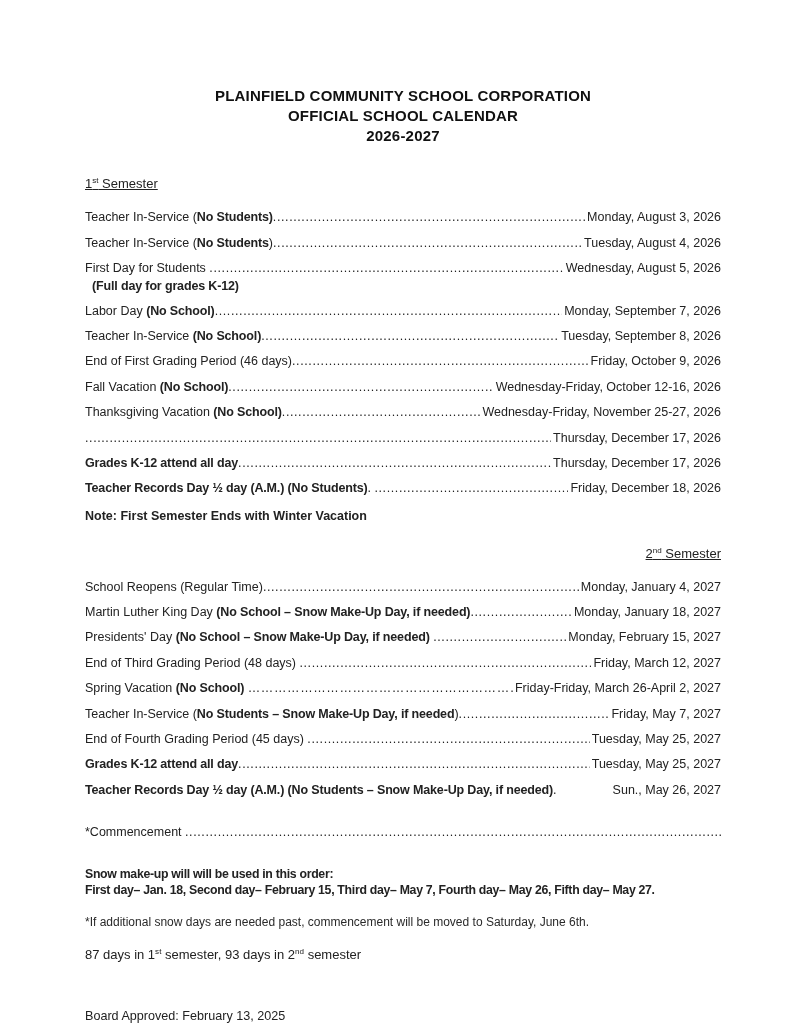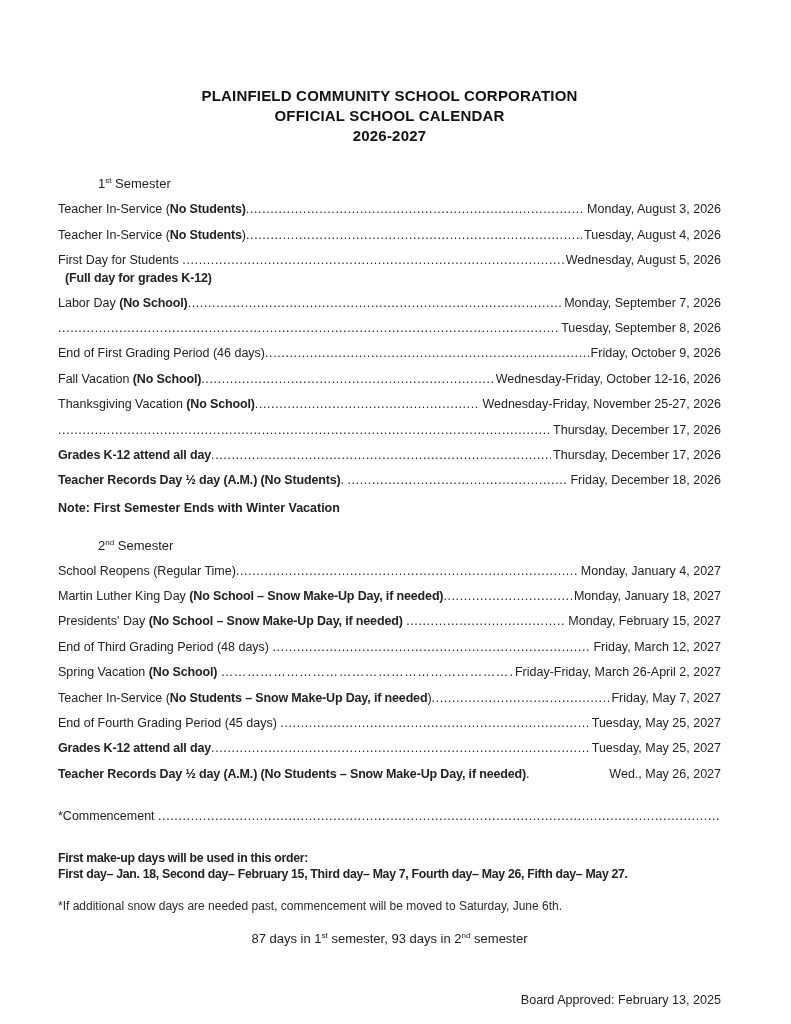--- a/index.html
+++ b/index.html
@@ -1,44 +1,44 @@
 <!DOCTYPE html>
 <html><head>
 <meta charset="utf-8">
 <style>
   html,body{margin:0;padding:0;background:#ffffff;}
   .page{
     position:relative;
     width:791px;height:1024px;
     box-sizing:border-box;
     background:#ffffff;
-    padding:86px 70px 0 58px;
+    padding:86px 70px 0 85px;
     font-family:"Liberation Sans",sans-serif;
     font-size:12.5px;
     color:#222222;
     overflow:hidden;
   }
   .title{text-align:center;font-weight:700;font-size:15px;line-height:20px;letter-spacing:.2px;color:#111;}
   .sem-heading{margin-top:26px;font-size:13px;font-weight:400;line-height:18px;}
-  .sem-heading .u{margin-left:40px;}
-  .rows{margin-top:4px;}
+  .sem-heading .u{text-decoration:underline;}
+  .rows{margin-top:12px;}
   .row{display:flex;align-items:baseline;line-height:25.4px;}
   .row .label{white-space:pre;flex:0 0 auto;}
   .row .dots{flex:1 1 auto;min-width:0;overflow:hidden;white-space:nowrap;letter-spacing:.6px;}
   .row .date{white-space:pre;flex:0 0 auto;padding-left:2px;}
   .b{font-weight:700;letter-spacing:-.15px;}
   .sup{vertical-align:super;font-size:.62em;}
   .subline{line-height:16px;margin:-4px 0 5px;padding-left:7px;font-weight:700;white-space:pre;}
   .note{font-weight:700;line-height:25px;margin-top:2px;}
-  .sem2-heading{margin-top:8px;}
+  .sem2-heading{margin-top:8px;text-align:right;}
   .commencement .rows{margin-top:17px;}
   .snow{margin-top:20px;font-weight:700;font-size:12.3px;line-height:16.5px;letter-spacing:-.3px;white-space:nowrap;}
   .footnote{margin-top:16px;font-size:12px;line-height:14px;color:#2a2a2a;}
-  .day-counts{margin-top:15px;text-align:center;font-size:13px;line-height:16px;}
-  .board{margin-top:45px;text-align:right;font-size:12.6px;line-height:16px;}
+  .day-counts{margin-top:15px;text-align:left;font-size:13px;line-height:16px;}
+  .board{margin-top:45px;font-size:12.6px;line-height:16px;}
 </style>
 </head>
 <body>
 
 <div class="page">
 
   <header class="title">
     <div>PLAINFIELD COMMUNITY SCHOOL CORPORATION</div>
     <div>OFFICIAL SCHOOL CALENDAR</div>
     <div>2026-2027</div>
@@ -64,20 +64,21 @@
           <span class="dots">................................................................................................................................................................................................................................................................................................................................................................................................................</span>
           <span class="date">Wednesday, August 5, 2026</span>
         </div>
         <div class="subline"><span class="b">(Full day for grades K-12)</span></div>
         <div class="row">
           <span class="label"><span>Labor Day </span><span class="b">(No School)</span></span>
           <span class="dots">................................................................................................................................................................................................................................................................................................................................................................................................................</span>
           <span class="date">Monday, September 7, 2026</span>
         </div>
         <div class="row">
+          <span class="label"><span>Teacher In-Service </span><span class="b">(No School)</span></span>
           <span class="dots">................................................................................................................................................................................................................................................................................................................................................................................................................</span>
           <span class="date">Tuesday, September 8, 2026</span>
         </div>
         <div class="row">
           <span class="label"><span>End of First Grading Period (46 days)</span></span>
           <span class="dots">................................................................................................................................................................................................................................................................................................................................................................................................................</span>
           <span class="date">Friday, October 9, 2026</span>
         </div>
         <div class="row">
           <span class="label"><span>Fall Vacation </span><span class="b">(No School)</span></span>
@@ -148,36 +149,36 @@
           <span class="date">Tuesday, May 25, 2027</span>
         </div>
         <div class="row">
           <span class="label"><span class="b">Grades K-12 attend all day</span></span>
           <span class="dots">................................................................................................................................................................................................................................................................................................................................................................................................................</span>
           <span class="date">Tuesday, May 25, 2027</span>
         </div>
         <div class="row">
           <span class="label"><span class="b">Teacher Records Day ½ day (A.M.) (No Students – Snow Make-Up Day, if needed)</span><span>. </span></span>
           <span class="dots"></span>
-          <span class="date">Wed., May 26, 2027</span>
+          <span class="date">Sun., May 26, 2027</span>
         </div>
       </div>
   </section>
 
   <section class="commencement">
     <div class="rows">
         <div class="row">
           <span class="label"><span>*Commencement </span></span>
           <span class="dots">................................................................................................................................................................................................................................................................................................................................................................................................................</span>
         </div>
       </div>
   </section>
 
   <section class="snow">
-    <div>First make-up days will be used in this order:</div>
+    <div>Snow make-up will will be used in this order:</div>
     <div>First day– Jan. 18, Second day– February 15, Third day– May 7, Fourth day– May 26, Fifth day– May 27.</div>
   </section>
 
   <p class="footnote">*If additional snow days are needed past, commencement will be moved to Saturday, June 6th.</p>
 
   <p class="day-counts"><span>87 days in 1</span><span class="sup">st</span><span> semester, 93 days in 2</span><span class="sup">nd</span><span> semester</span></p>
 
   <p class="board">Board Approved: February 13, 2025</p>
 
 </div>

